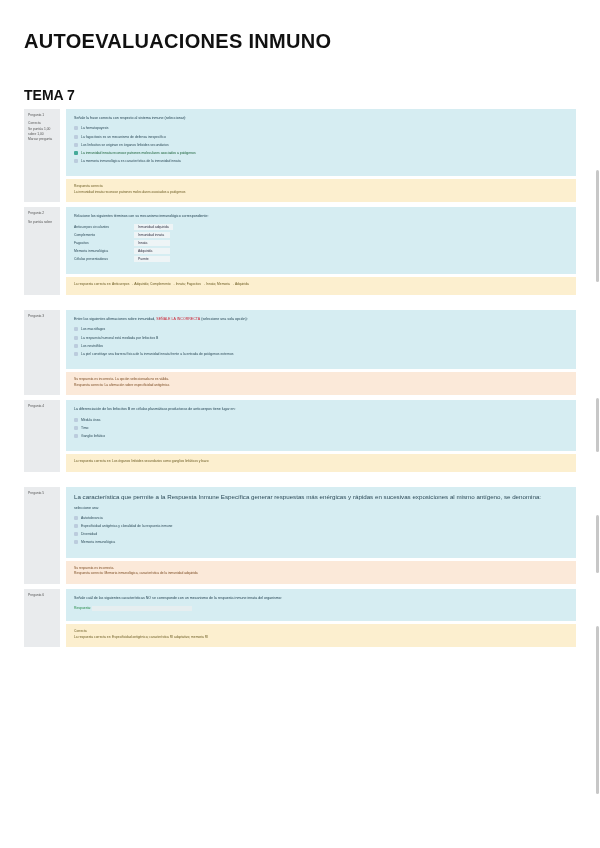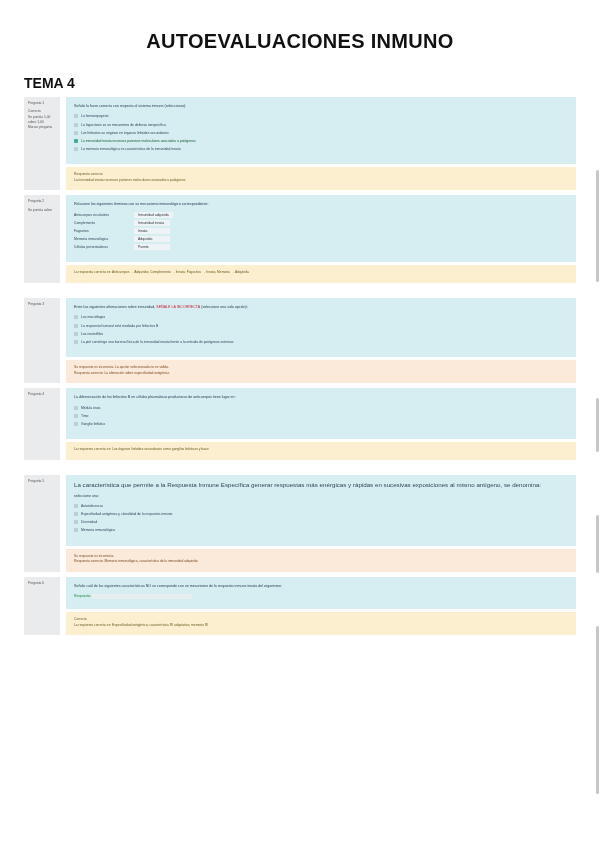--- a/index.html
+++ b/index.html
@@ -1,18 +1,18 @@
 <!DOCTYPE html>
 <html><head>
 <meta charset="utf-8">
 <style>
   * { box-sizing: border-box; margin: 0; padding: 0; }
   body { width: 600px; height: 848px; background: #ffffff; font-family: Arial, Helvetica, sans-serif; overflow: hidden; position: relative; }
   .page { padding: 30px 24px 0 24px; height: 848px; overflow: hidden; }
-  .title { font-family: Impact, 'Arial Black', sans-serif; font-size: 20px; font-weight: 900; text-align: center; letter-spacing: 0.3px; margin-bottom: 22px; color: #111; }
+  .title { font-family: Impact, 'Arial Black', sans-serif; font-size: 20px; font-weight: 900; text-align: left; letter-spacing: 0.3px; margin-bottom: 34px; color: #111; }
   .intro { font-family: Verdana, Arial, sans-serif; font-size: 8.8px; font-weight: 700; line-height: 1.3; margin-bottom: 26px; color: #111; padding: 0 2px; }
   .tema { font-family: Arial, sans-serif; font-size: 14px; font-weight: 700; margin-bottom: 6px; color: #111; }
   .quiz-area { padding: 0; }
   .qwrap { display: flex; gap: 6px; margin-bottom: 5px; position: relative; }
   .lab { width: 36px; min-width: 36px; background: #e9ebed; font-size: 3.3px; line-height: 1.6; color: #555; padding: 4px 4px; }
   .lab .l1 { margin-bottom: 3px; }
   .body-col { flex: 1; }
   .panel-q { background: #d6edf2; padding: 6px 8px 10px 8px; font-size: 3.4px; line-height: 1.8; color: #284; }
   .panel-q .qtext { color: #1a3a4a; font-size: 3.6px; margin-bottom: 4px; }
   .panel-q .opt { color: #2c4a58; margin-bottom: 2px; display: flex; gap: 3px; }
@@ -35,21 +35,21 @@
   .st1b { top: 398px; height: 54px; }
   .sb2 { top: 515px; height: 300px; }
   .st2 { top: 515px; height: 58px; }
   .st2b { top: 626px; height: 168px; }
 </style>
 </head>
 <body>
 
 <div class="page">
   <div class="title">AUTOEVALUACIONES INMUNO</div>
-  <div class="tema">TEMA 4</div>
+  <div class="tema">TEMA 7</div>
 
   <div class="quiz-area">
 
     <div class="qwrap">
       <div class="lab">
         <div class="l1">Pregunta 1</div>
         <div>Correcta</div>
         <div>Se puntúa 1,00 sobre 1,00</div>
         <div>Marcar pregunta</div>
       </div>

